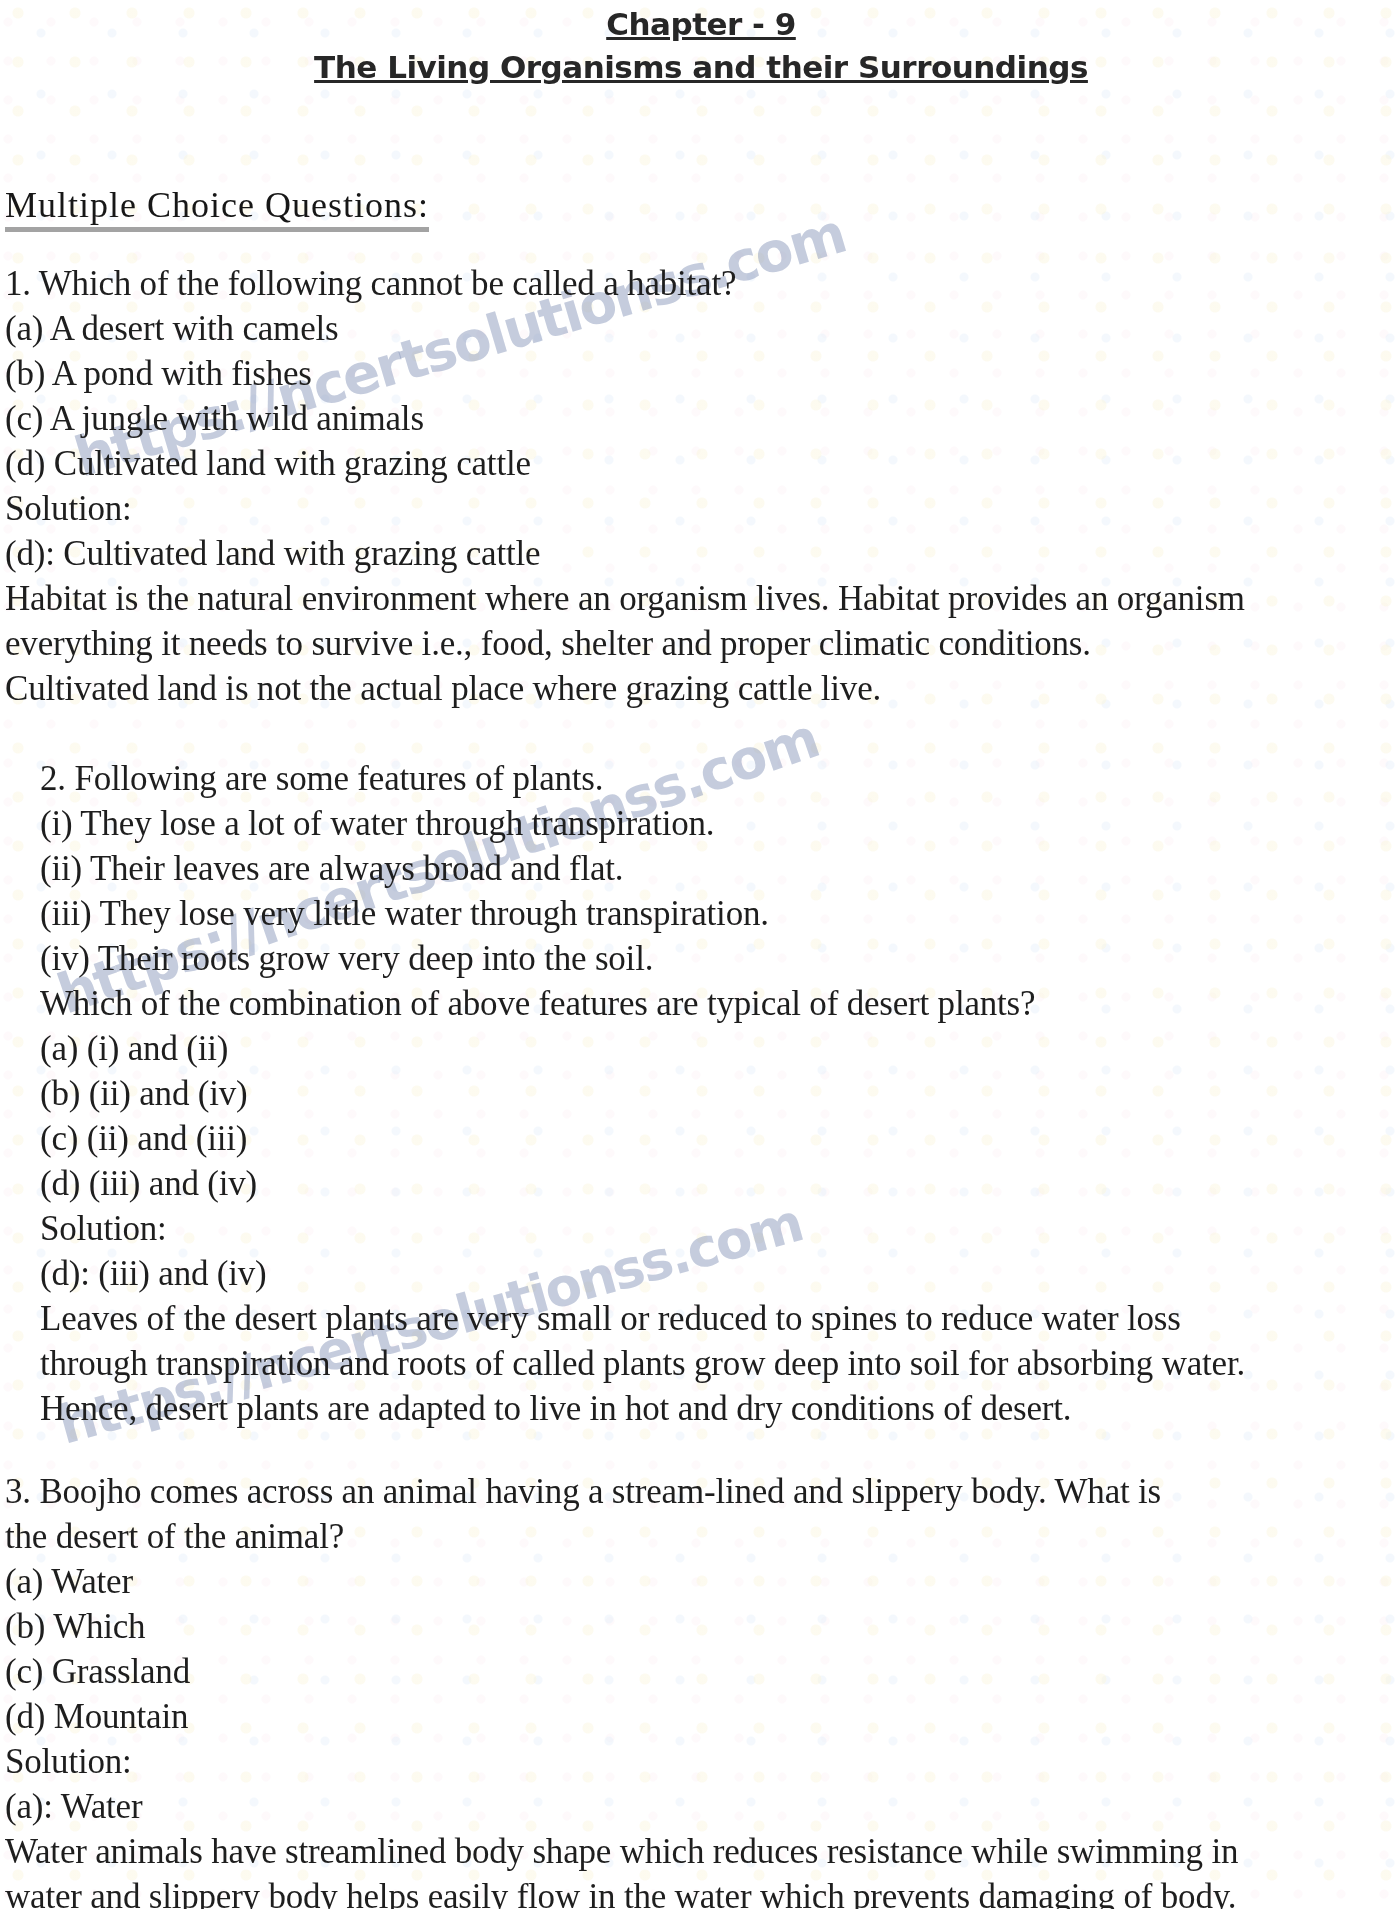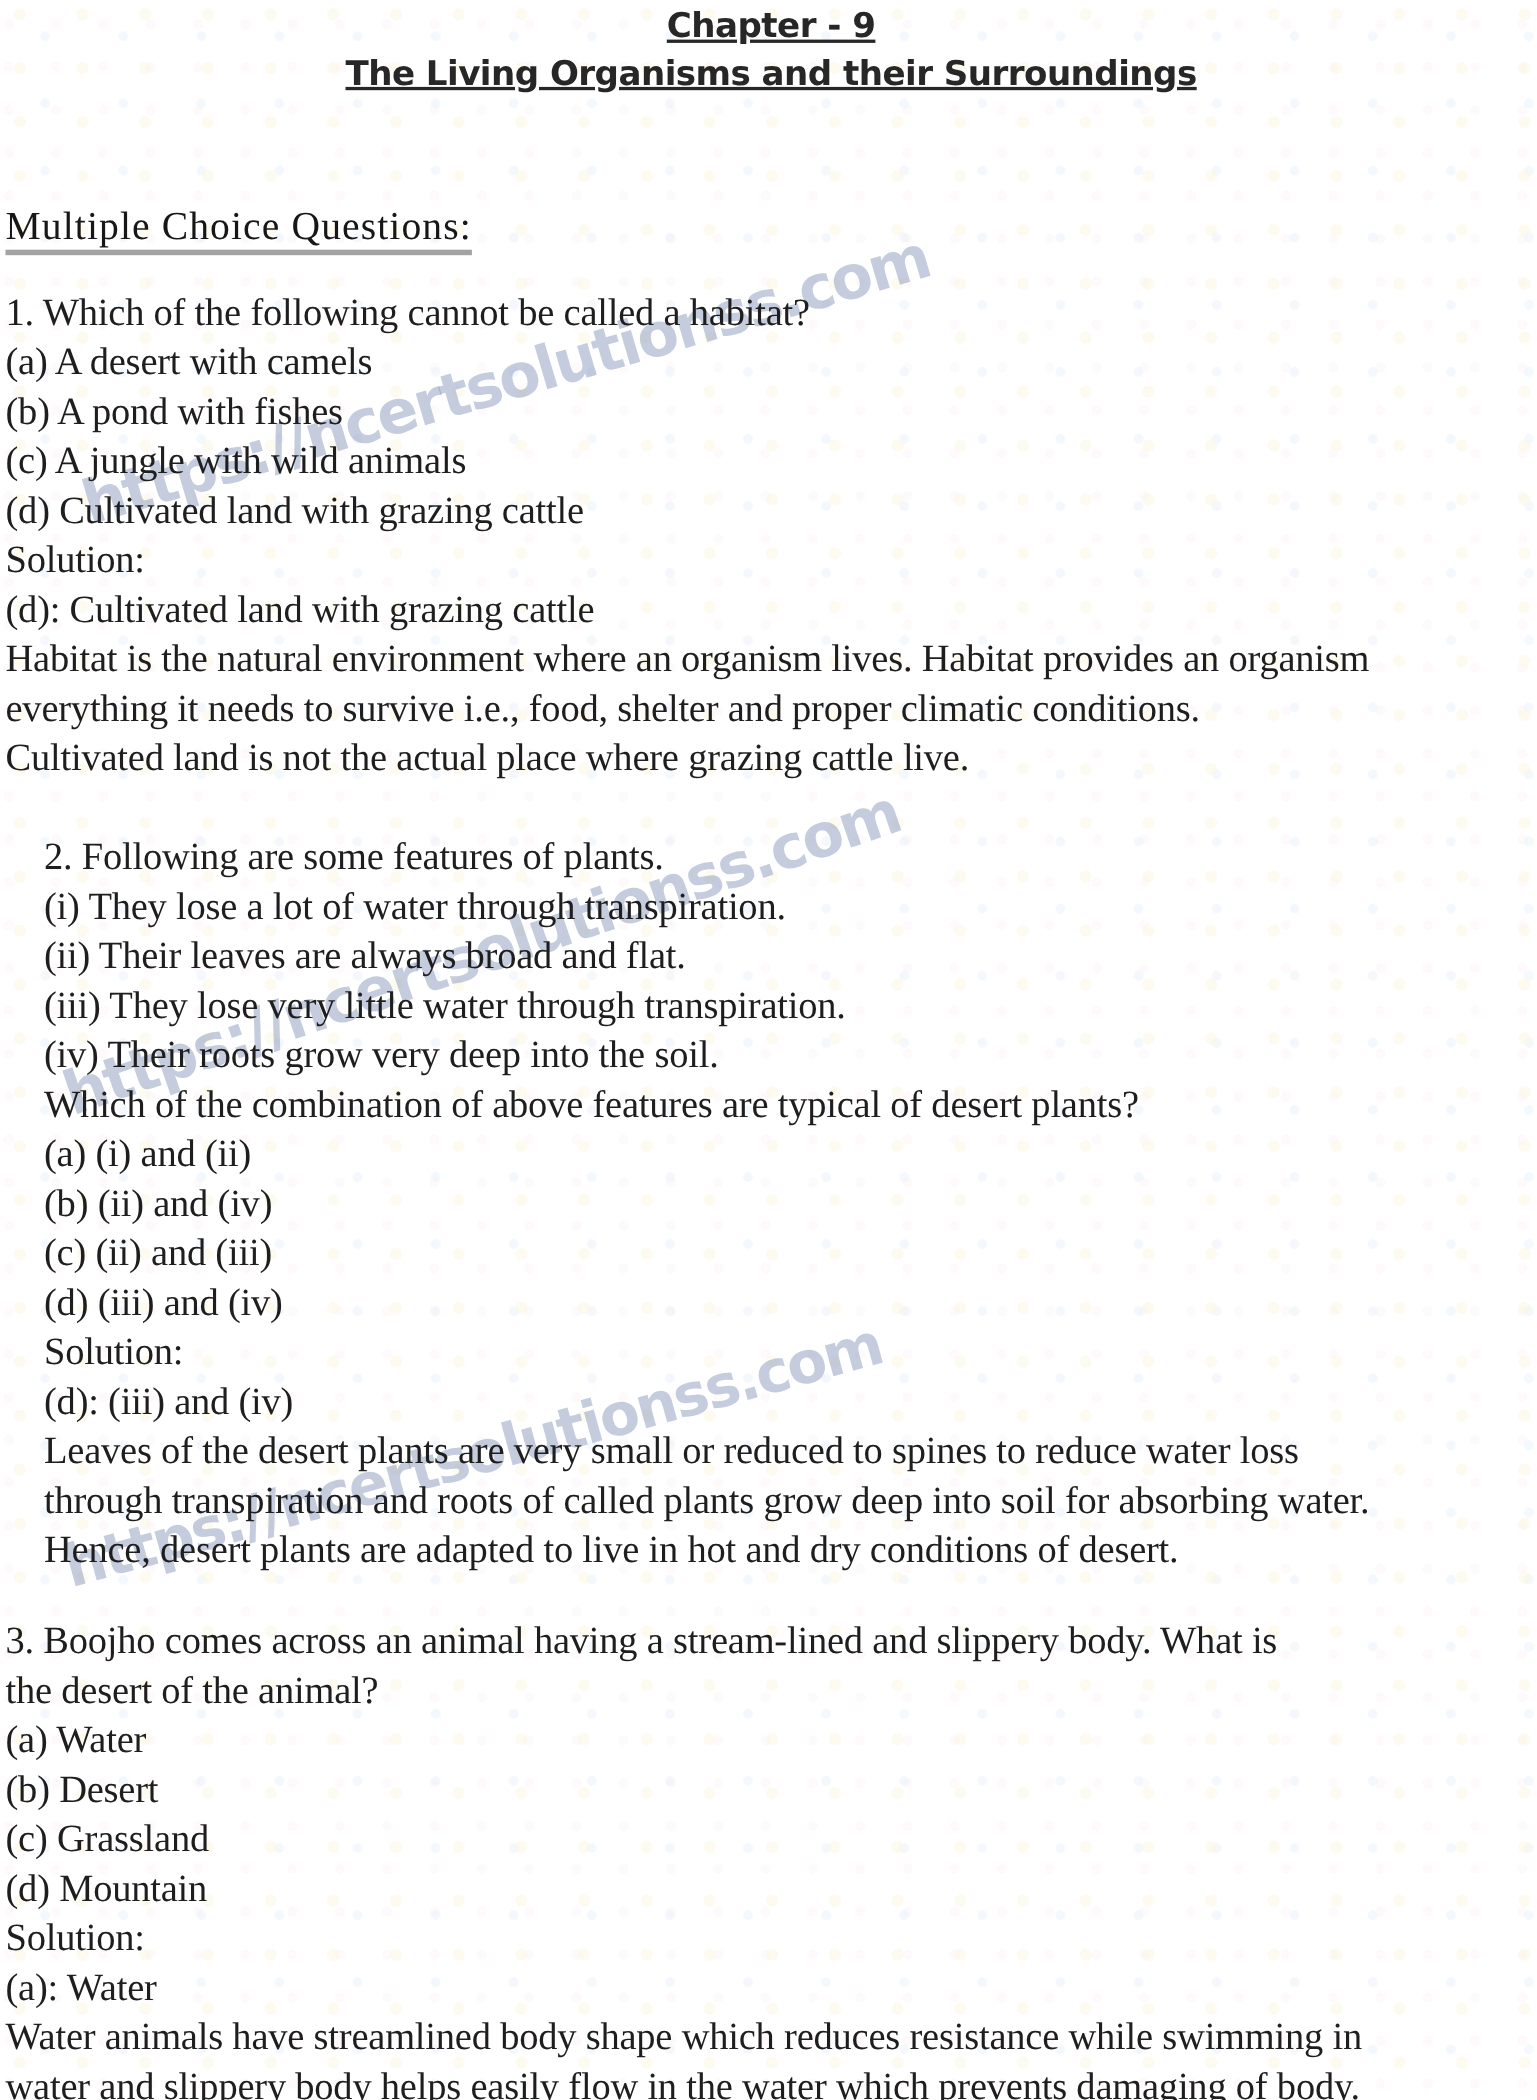--- a/index.html
+++ b/index.html
@@ -132,21 +132,21 @@
       <div class="line">(d): (iii) and (iv)</div>
       <div class="line">Leaves of the desert plants are very small or reduced to spines to reduce water loss</div>
       <div class="line">through transpiration and roots of called plants grow deep into soil for absorbing water.</div>
       <div class="line">Hence, desert plants are adapted to live in hot and dry conditions of desert.</div>
     </section>
 
     <section class="question q3">
       <div class="line bold">3. Boojho comes across an animal having a stream-lined and slippery body. What is</div>
       <div class="line bold">the desert of the animal?</div>
       <div class="line bold">(a) Water</div>
-      <div class="line bold">(b) Desert</div>
+      <div class="line bold">(b) Which</div>
       <div class="line bold">(c) Grassland</div>
       <div class="line bold">(d) Mountain</div>
       <div class="line bold">Solution:</div>
       <div class="line">(a): Water</div>
       <div class="line">Water animals have streamlined body shape which reduces resistance while swimming in</div>
       <div class="line">water and slippery body helps easily flow in the water which prevents damaging of body.</div>
     </section>
 
   </div>
 </div>

